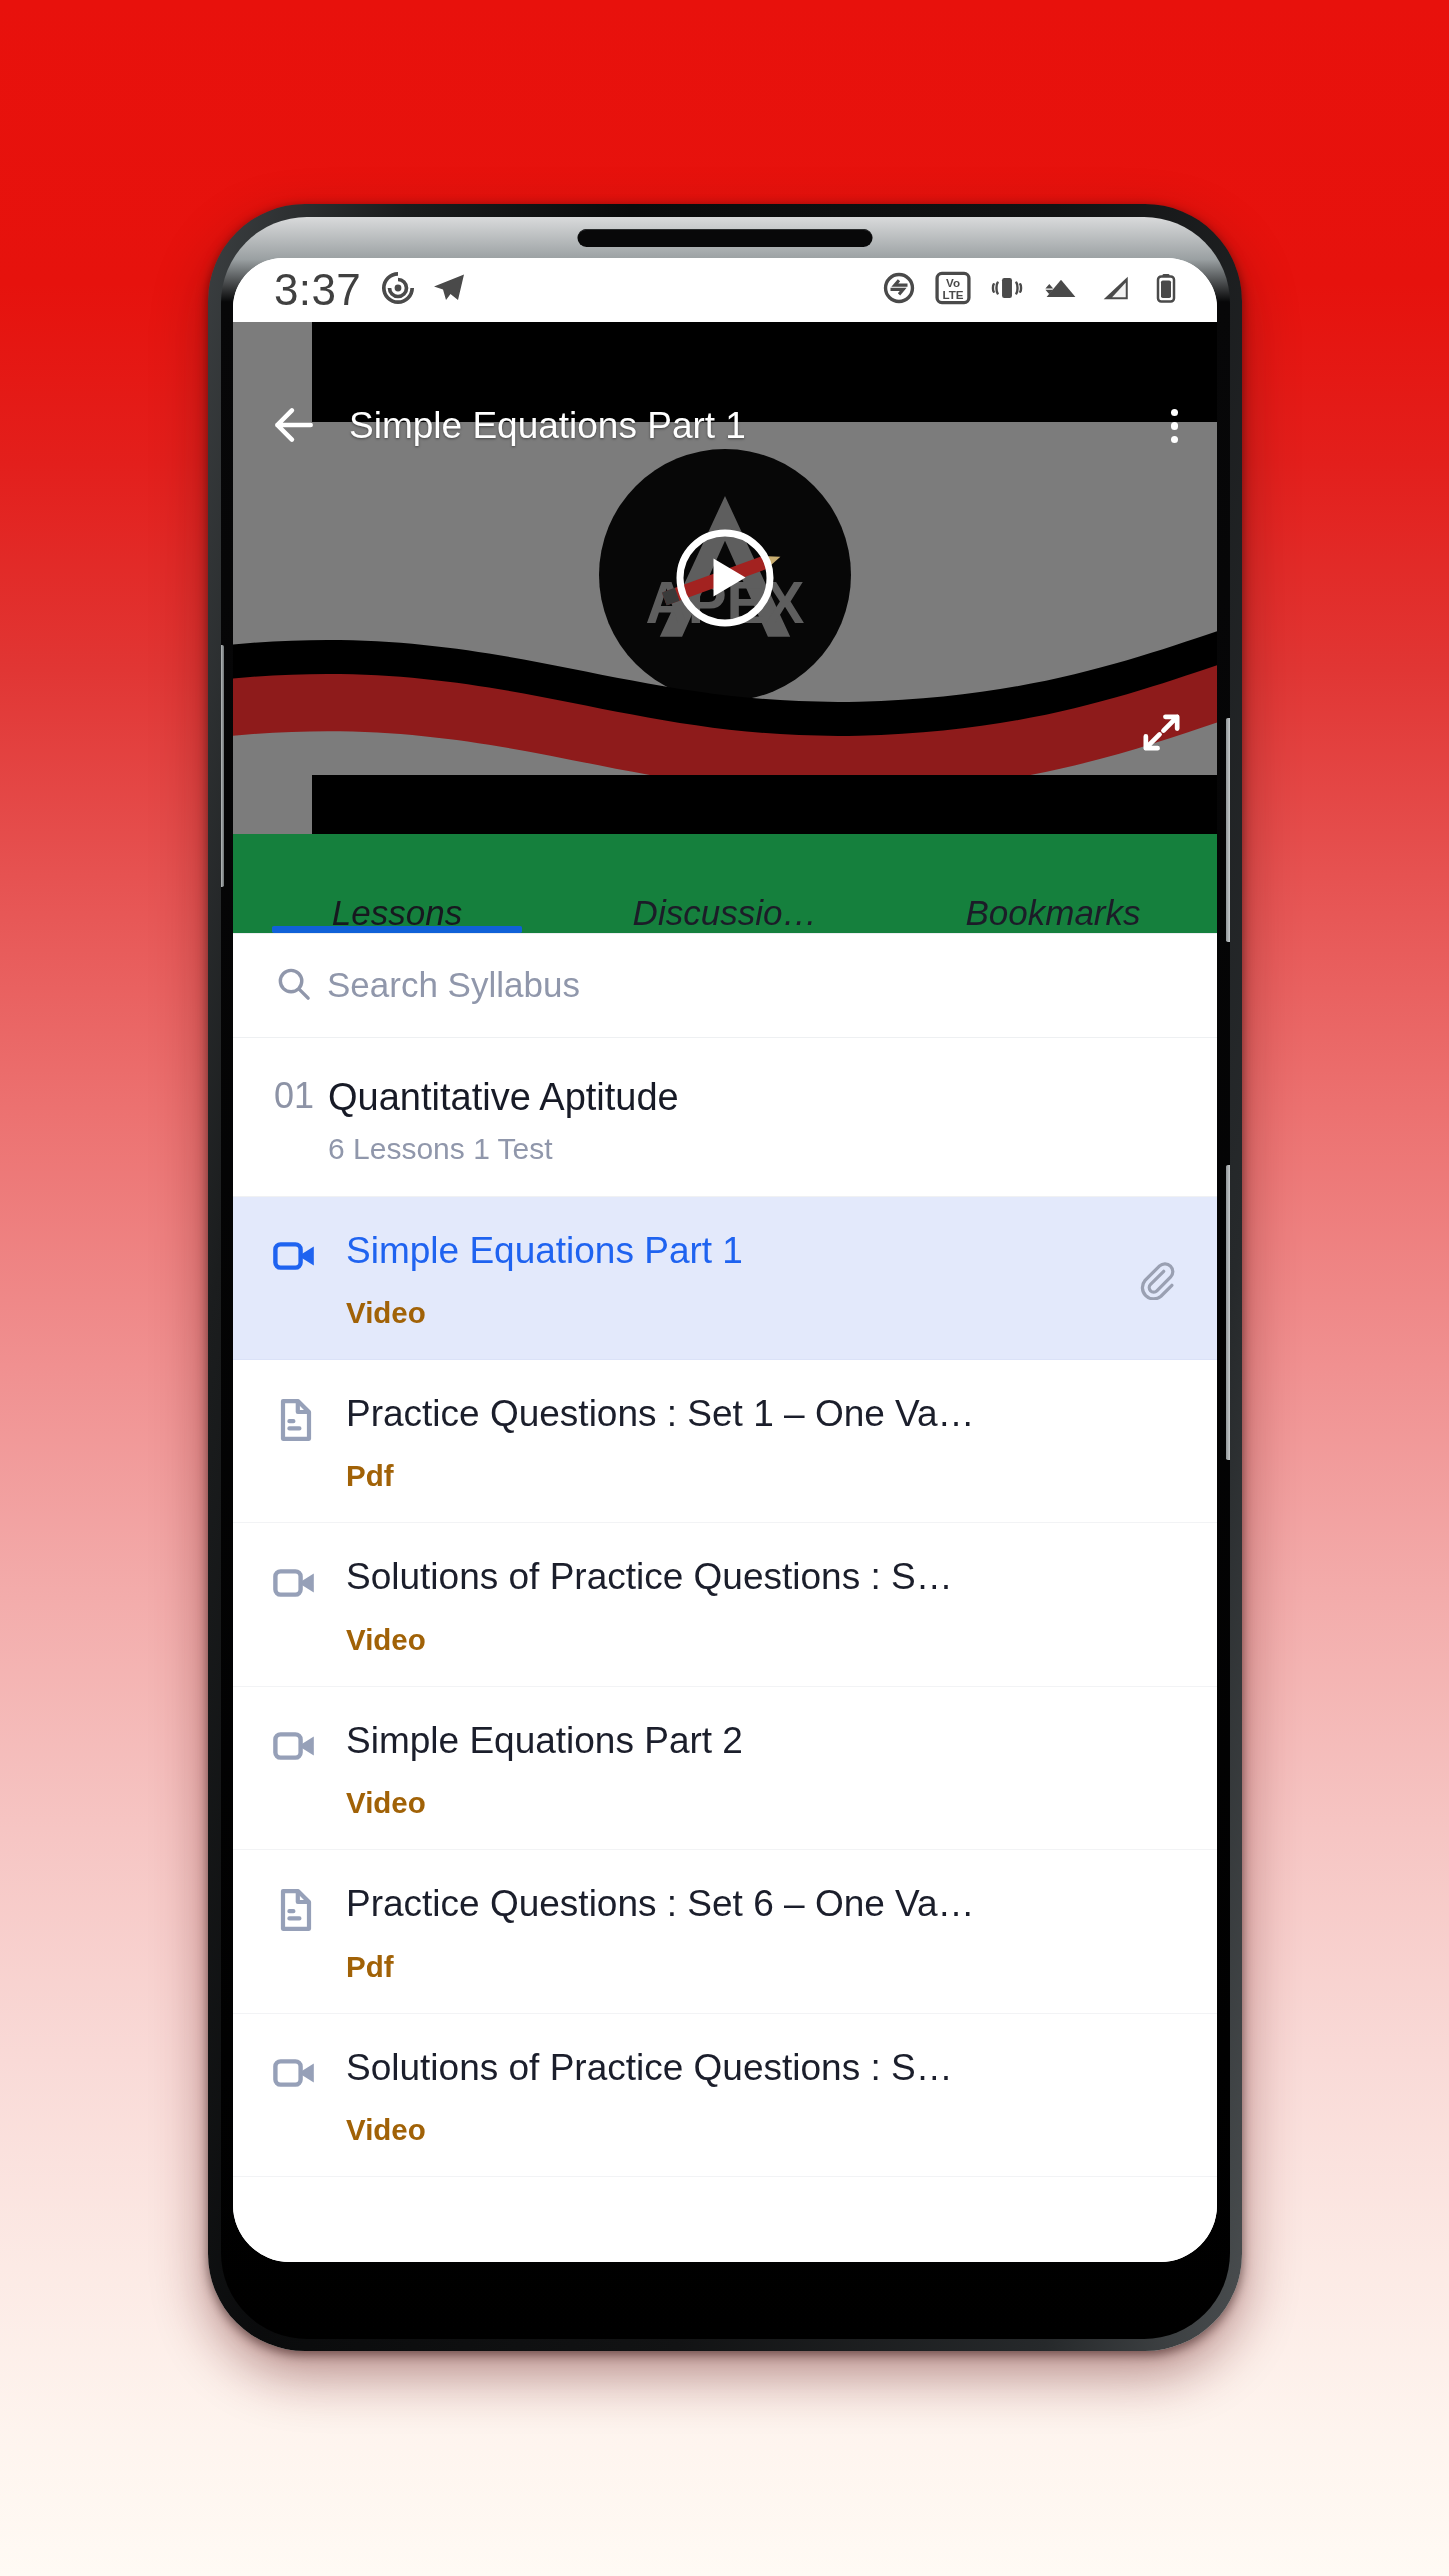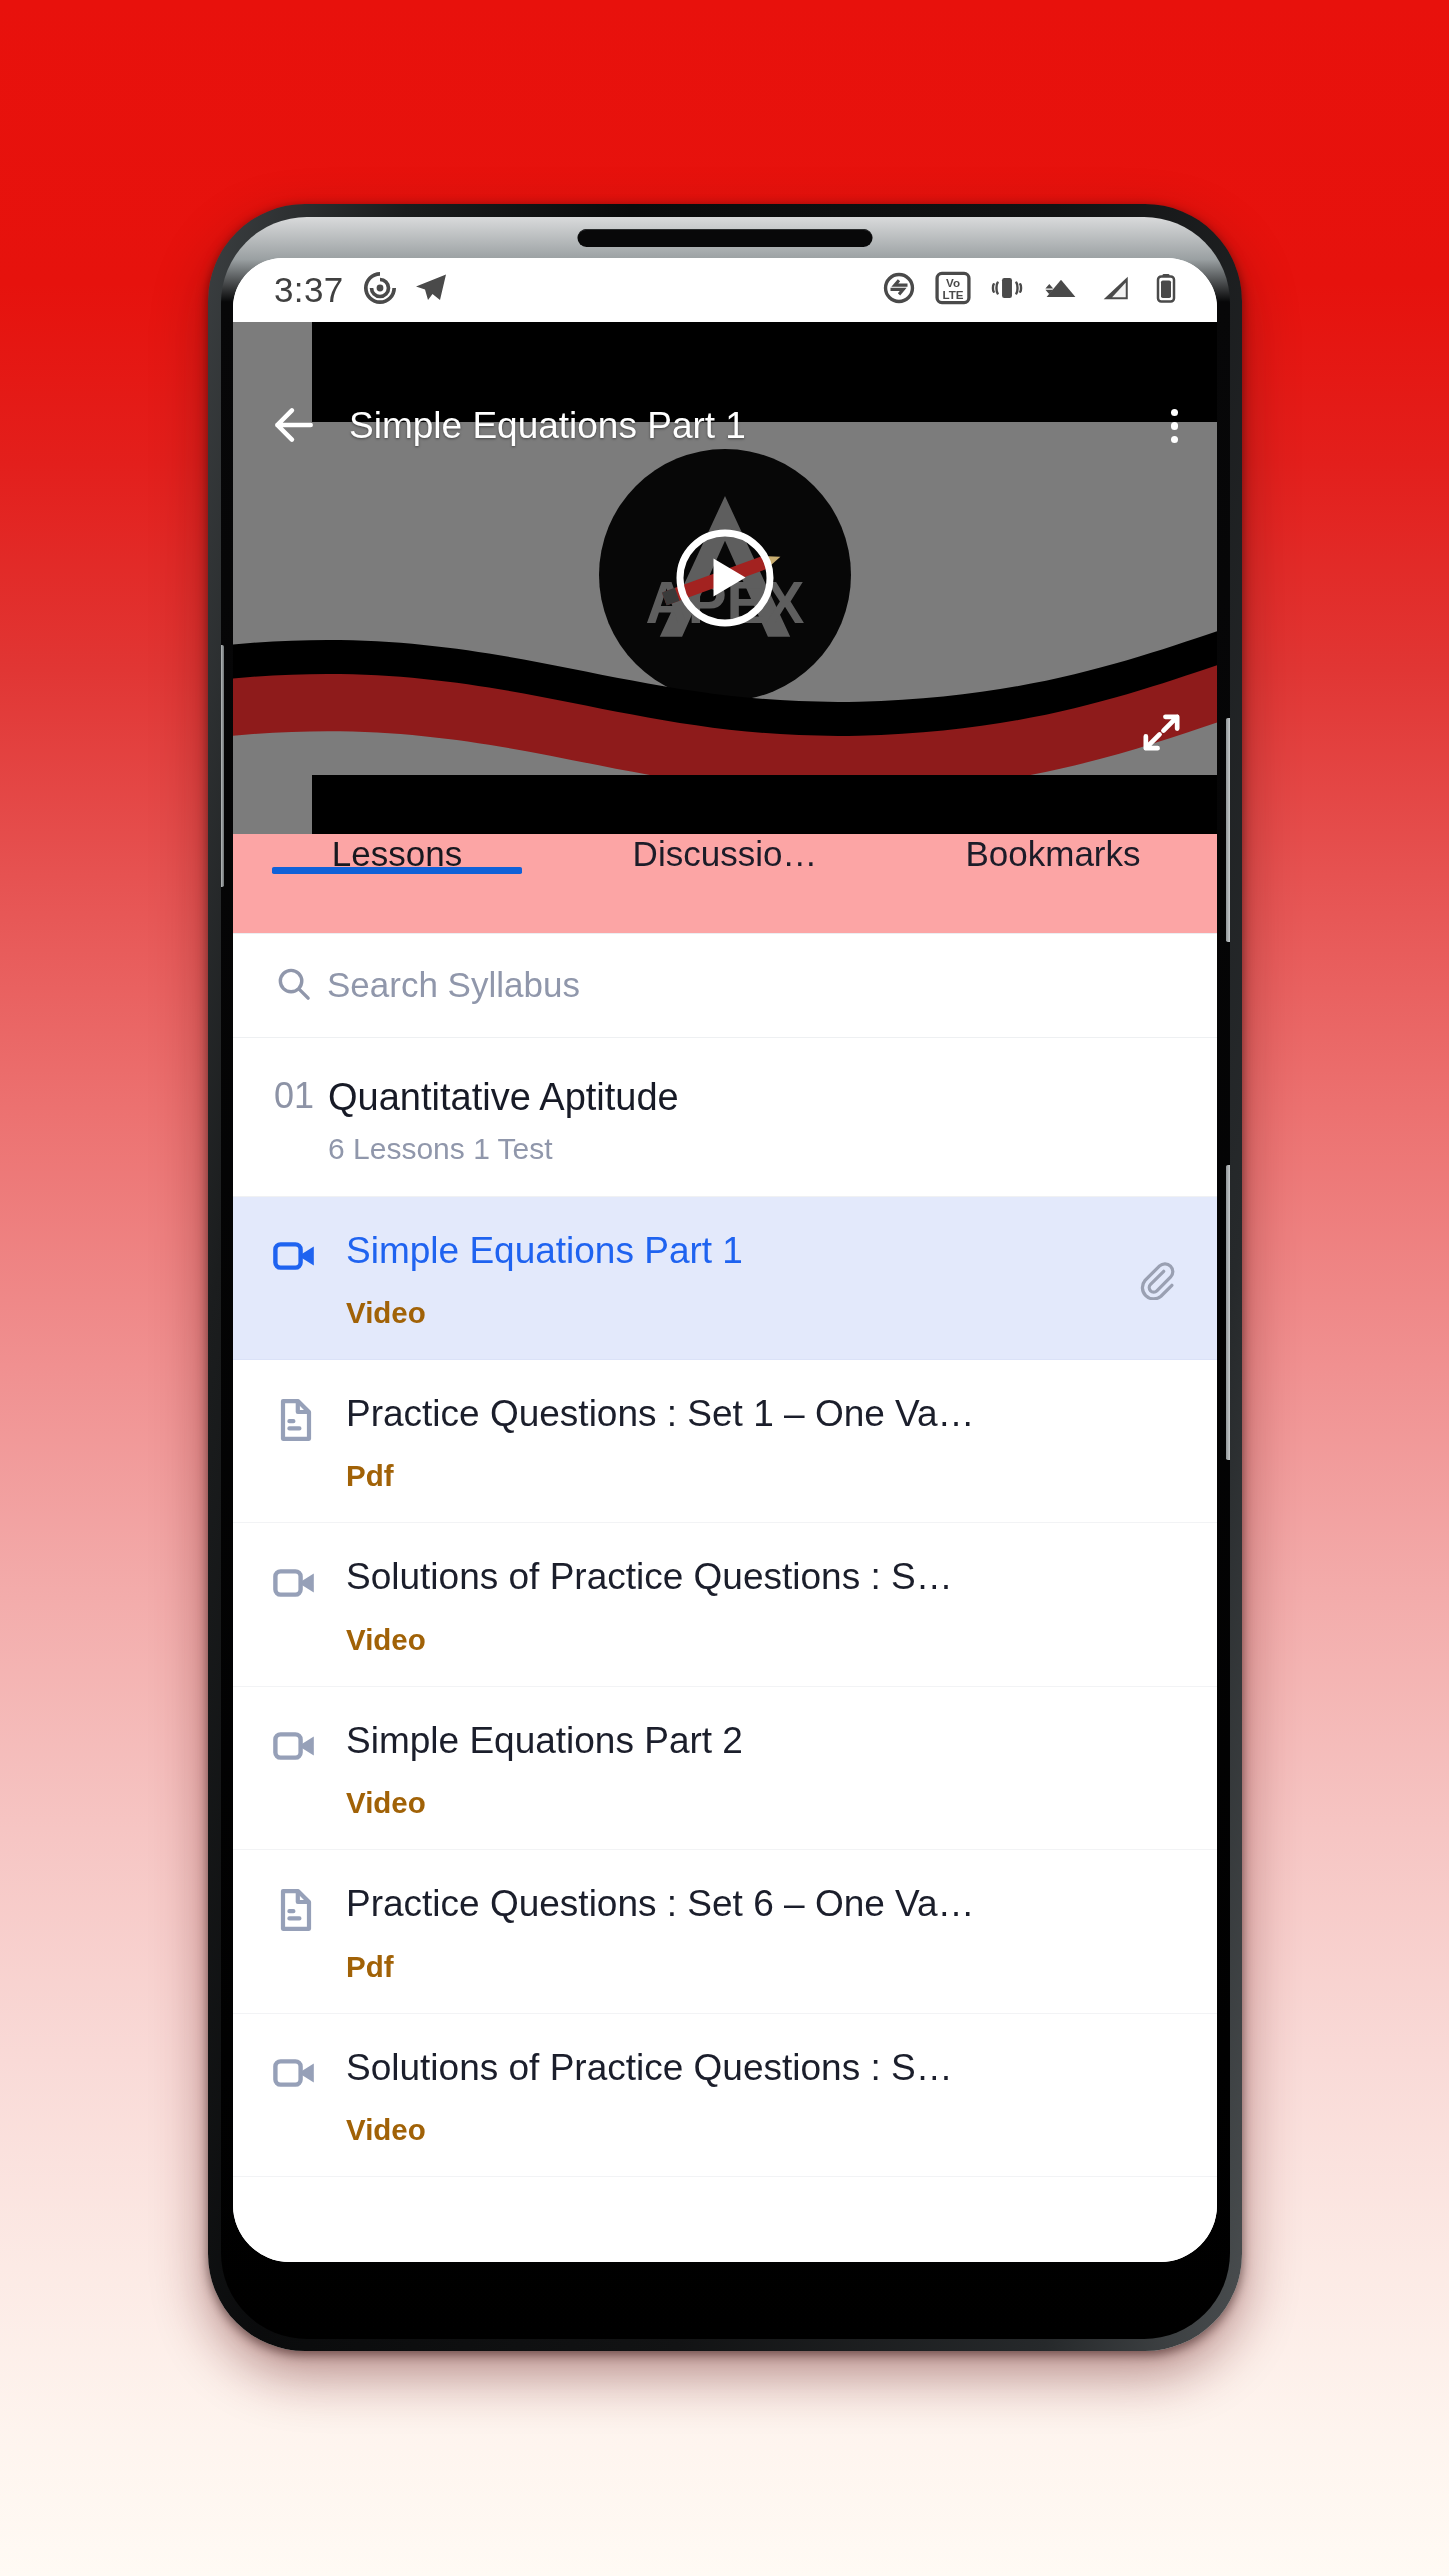--- a/index.html
+++ b/index.html
@@ -65,21 +65,21 @@
     overflow:hidden;
     display:flex; flex-direction:column;
   }
 
   
   #statusbar{
     height:64px; flex:0 0 64px; background:#ffffff;
     display:flex; align-items:center; padding:0 36px 0 41px;
     color:#4a4a4a;
   }
-  #clock{ font-size:35px; letter-spacing:0.4px; color:#404040; font-weight:400; }
+  #clock{ font-size:44px; letter-spacing:0.4px; color:#404040; font-weight:400; }
   #status-left-icons{ display:flex; align-items:center; gap:16px; margin-left:19.7px; }
   #status-right-icons{ margin-left:auto; display:flex; align-items:center; gap:19px; }
   .sicon{ display:block; }
 
   
   #player{
     position:relative; flex:0 0 512px; background:#7c7c7c; overflow:hidden;
   }
   #player .bar-top{ position:absolute; left:79px; right:0; top:0; height:100px; background:#000; }
   #player .bar-bottom{ position:absolute; left:79px; right:0; bottom:0; height:59px; background:#000; }
@@ -106,22 +106,22 @@
     display:flex; align-items:center; justify-content:center; z-index:3;
   }
   #play-btn .tri{
     width:0;height:0;border-left:32px solid #fff;border-top:19.7px solid transparent;
     border-bottom:19.7px solid transparent; margin-left:9px;
   }
   #expand-btn{ position:absolute; right:32px; bottom:75px; z-index:4; }
 
   
   #tabs{
-    flex:0 0 100px; display:flex; align-items:flex-start; background:#fca5a5;
-    border-bottom:1.8px solid #eceef1; position:relative;
+    flex:0 0 100px; display:flex; align-items:flex-end; background:#15803d;
+    border-bottom:1.8px solid #eceef1; position:relative;font-style:italic;
   }
   .tab{
     flex:1; display:flex; align-items:center; justify-content:center;
     font-size:35px; color:#1c1c28; position:relative; white-space:nowrap;
   }
   .tab.active{ color:#17181f; }
   .tab.active:after{
     content:""; position:absolute; left:12%; right:12%; bottom:0; height:6.3px;
     background:#1061D8; border-radius:1.8px;
   }

